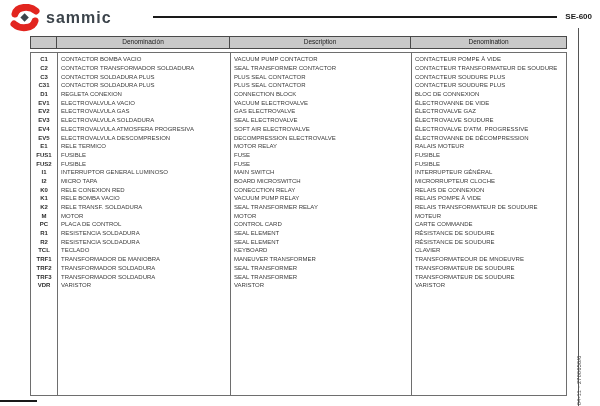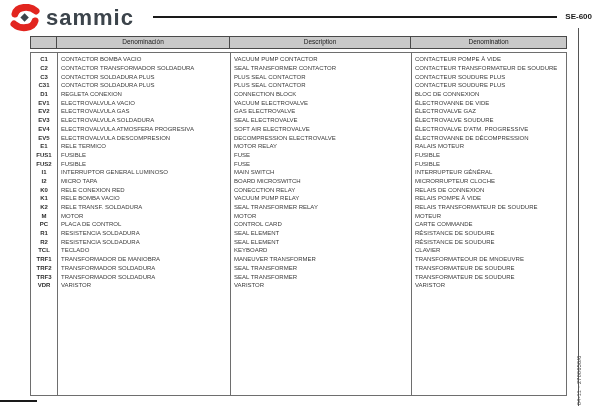--- a/index.html
+++ b/index.html
@@ -13,21 +13,21 @@
     color:#333;
   }
 
   
   .brand {
     position:absolute; left:8px; top:4px;
     display:flex; align-items:center; gap:4px;
   }
   .brand svg { display:block; }
   .brand-text {
-    font-size:22px; font-weight:bold; color:#3c444b;
+    font-size:16px; font-weight:bold; color:#3c444b;
     letter-spacing:1px; line-height:26px;
   }
   .header-rule {
     position:absolute; left:153px; top:16px;
     width:404px; height:2px; background:#1a1a1a;
   }
   .model-label {
     position:absolute; right:8px; top:12px;
     font-size:8px; font-weight:bold; color:#1a1a1a;
   }

